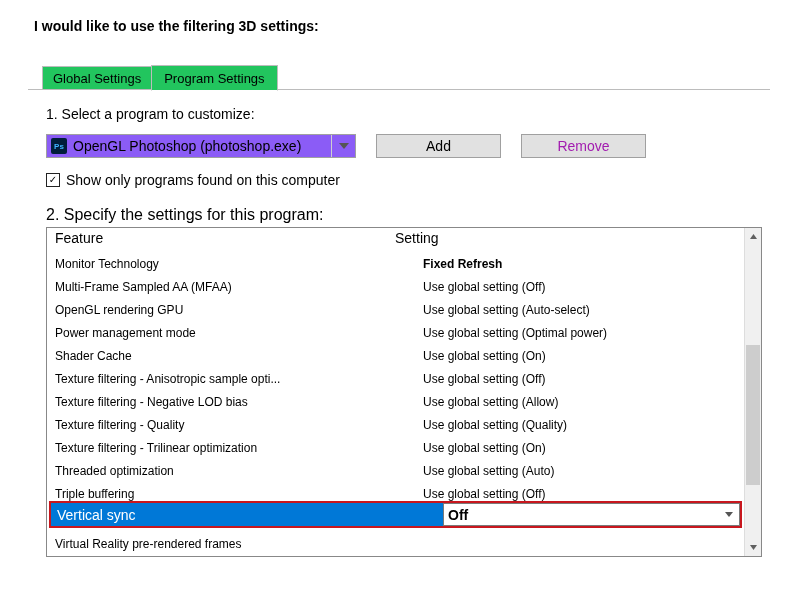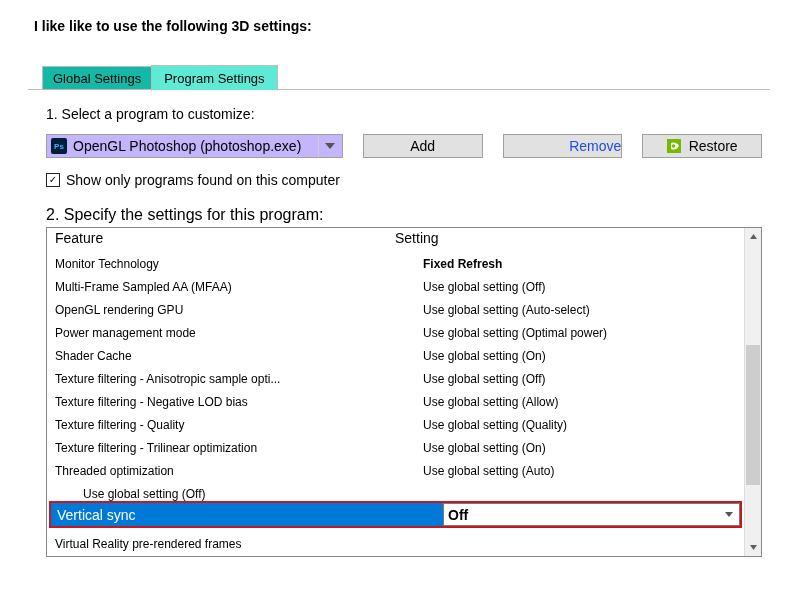--- a/index.html
+++ b/index.html
@@ -22,27 +22,27 @@
     .tabs {
       position: relative;
       display: flex;
       align-items: flex-end;
       margin-left: 14px;
       z-index: 2;
     }
     .tab {
       padding: 4px 10px 3px 10px;
       border: 1px solid #bcbcbc;
-      background: #5eead4;
+      background: #22c55e;
       font-size: 13px;
       position: relative;
       margin-right: -1px;
     }
     .tab.inactive {
-      background: #14b8a6;
+      background: #22c55e;
       border-bottom: 1px solid #bcbcbc;
       top: 0;
     }
     .tab.active {
       border-bottom: 1px solid #fff;
       padding: 5px 12px 4px 12px;
       top: 1px;
     }
     .tab-panel {
       border-top: 1px solid #bcbcbc;
@@ -58,21 +58,21 @@
       gap: 20px;
       align-items: center;
       margin-bottom: 14px;
     }
     .select-wrap {
       display: flex;
       align-items: center;
       border: 1px solid #a0a0a0;
       height: 24px;
       width: 310px;
-      background: #c4b5fd;
+      background: #8b5cf6;
     }
     .select-icon {
       width: 16px; height: 16px;
       margin: 0 6px 0 4px;
       display: inline-flex;
       align-items: center; justify-content: center;
       background: #001d3a;
       color: #3fb5ff;
       font-weight: bold;
       font-size: 8px;
@@ -93,23 +93,22 @@
       width: 125px;
       border: 1px solid #a0a0a0;
       background: #e1e1e1;
       font-size: 14px;
       display: flex;
       align-items: center;
       justify-content: center;
       cursor: pointer;
     }
     .btn.disabled {
-      color: #1d4ed8;
+      color: #a21caf;
       cursor: default;
-      justify-content: flex-end;
     }
     .btn .nv-icon {
       width: 14px; height: 14px;
       margin-right: 8px;
     }
     .check-row {
       display: flex;
       align-items: center;
       gap: 6px;
       margin-bottom: 18px;
@@ -212,21 +211,21 @@
     }
     svg.caret { width: 10px; height: 6px; }
     svg.caret path { fill: #555; }
     svg.caret-sm { width: 8px; height: 5px; }
     svg.arrow { width: 9px; height: 9px; }
     svg.arrow path { fill: #606060; }
   </style>
 </head>
 <body>
 
-<div class="header">I like like to use the following 3D settings:</div>
+<div class="header">I would like to use the filtering 3D settings:</div>
 
 <div class="tabs">
   <div class="tab inactive">Global Settings</div>
   <div class="tab active">Program Settings</div>
 </div>
 
 <div class="tab-panel">
 
   <div class="step-label">1. Select a program to customize:</div>
 
@@ -239,28 +238,20 @@
             <path d="M0 0 L10 0 L5 6 Z"></path>
           </svg>
       </span>
     </div>
     <div class="btn">
       <span>Add</span>
     </div>
     <div class="btn disabled">
       <span>Remove</span>
     </div>
-    <div class="btn">
-      <svg class="nv-icon" viewBox="0 0 14 14">
-        <rect x="0" y="0" width="14" height="14" fill="#76b900"></rect>
-        <path d="M4 4 Q 9 2 12 7 Q 9 12 4 10 Z" fill="#fff"></path>
-        <circle cx="6.5" cy="7" r="1.7" fill="#76b900"></circle>
-      </svg>
-      <span>Restore</span>
-    </div>
   </div>
 
   <div class="check-row">
     <span class="checkbox">✓</span>
     <span>Show only programs found on this computer</span>
   </div>
 
   <div class="step2-label">2. Specify the settings for this program:</div>
 
   <div class="grid-wrap">
@@ -304,20 +295,21 @@
           </div>
           <div class="grow">
             <div class="c1">Texture filtering - Trilinear optimization</div>
             <div class="c2">Use global setting (On)</div>
           </div>
           <div class="grow">
             <div class="c1">Threaded optimization</div>
             <div class="c2">Use global setting (Auto)</div>
           </div>
           <div class="grow">
+            <div class="c1">Triple buffering</div>
             <div class="c2">Use global setting (Off)</div>
           </div>
         </div>
       <div class="highlight-row-container">
         <div class="hl-row">
           <div class="hl-left">Vertical sync</div>
           <div class="hl-right">
             <span>Off</span>
             <svg class="caret-sm caret" viewBox="0 0 10 6">
                 <path d="M0 0 L10 0 L5 6 Z"></path>

